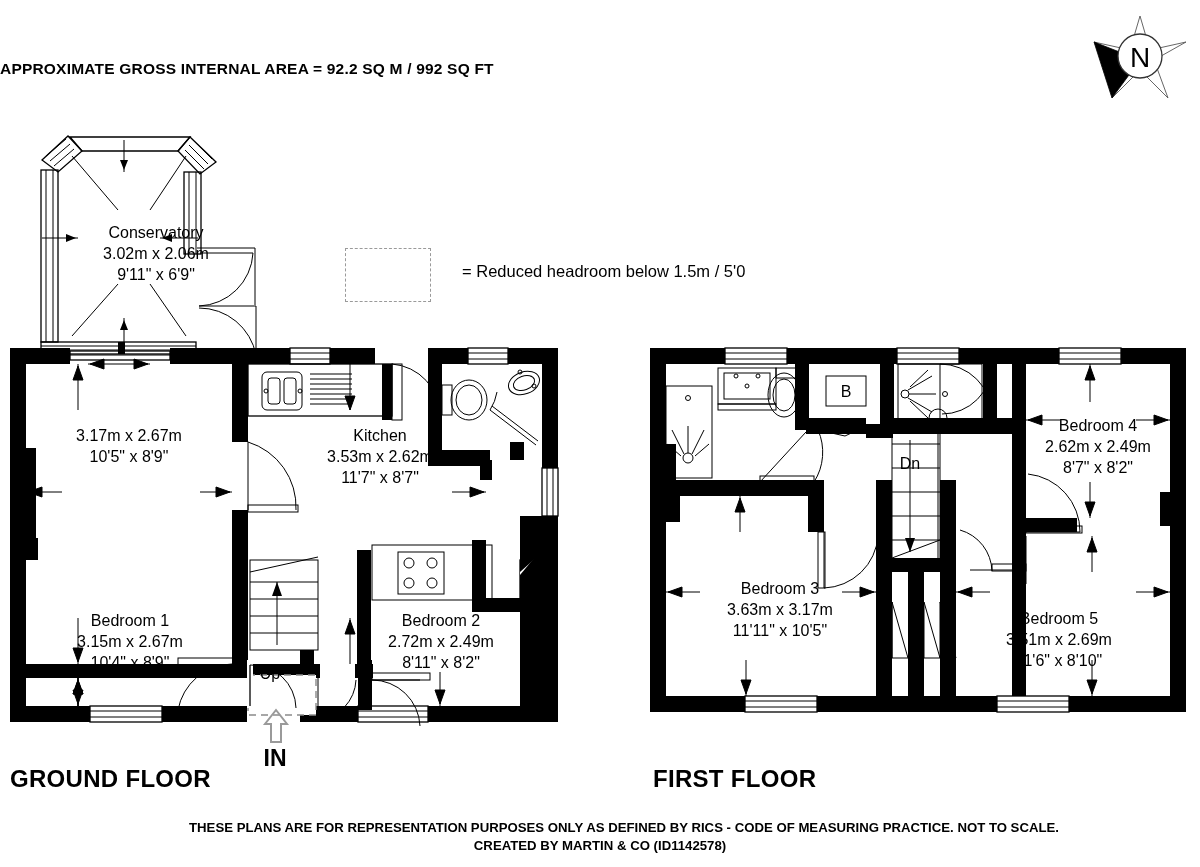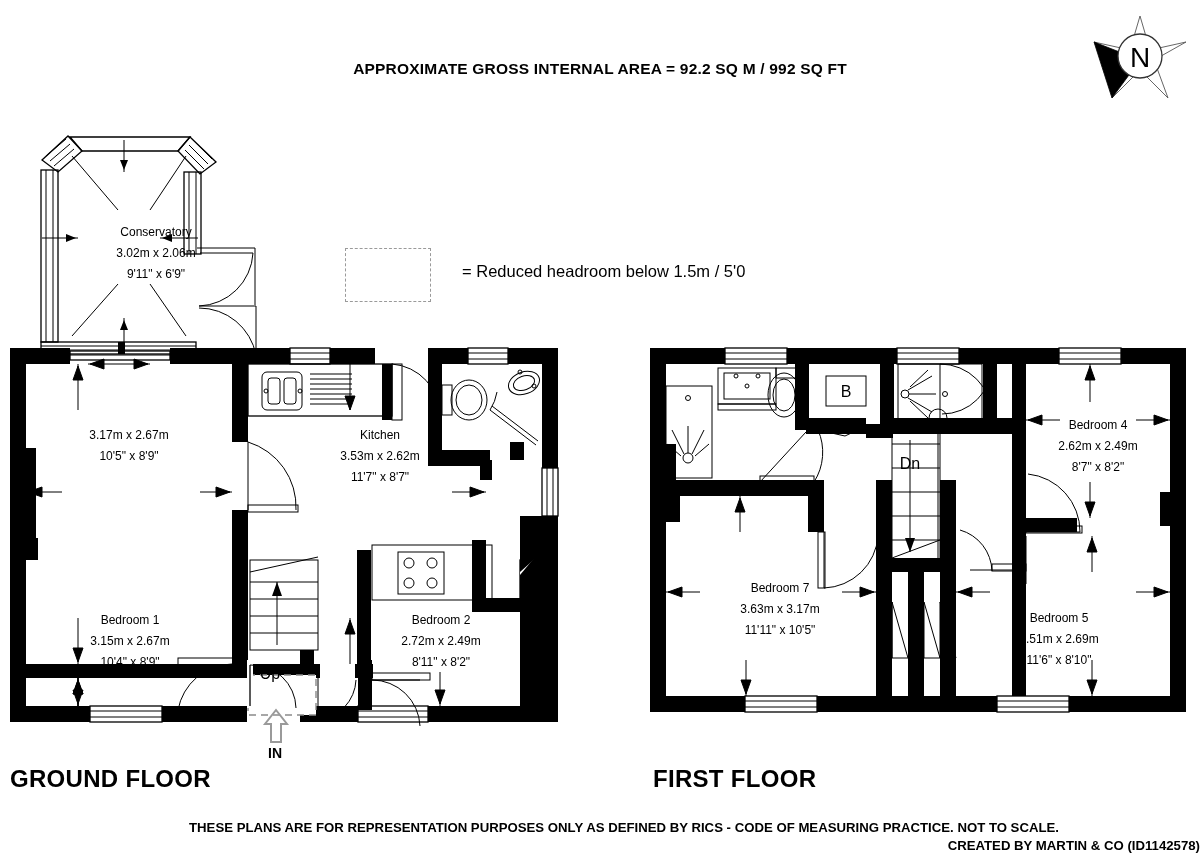--- a/index.html
+++ b/index.html
@@ -14,21 +14,20 @@
     position: relative;
     font-family: "Liberation Sans", sans-serif;
     color: #000000;
     overflow: hidden;
   }
   .abs { position: absolute; }
 
   
   #header-title {
     left: 0; top: 60px; width: 1200px;
-    text-align: center;
     font-size: 15.5px;
     font-weight: bold;
     letter-spacing: 0.2px;
   }
   .floor-title {
     font-size: 24px;
     font-weight: bold;
     letter-spacing: 0.3px;
   }
   #ground-floor-title { left: 10px; top: 765px; }
@@ -45,26 +44,26 @@
     background: #ffffff;
   }
 
   .footer-line {
     left: 0; width: 1200px;
     text-align: center;
     font-size: 13.2px;
     font-weight: bold;
   }
   #footer-line-1 { top: 820px; padding-left: 24px; }
-  #footer-line-2 { top: 838px; text-align: right; }
+  #footer-line-2 { top: 838px; }
 
   
   .room-label {
     text-align: center;
-    font-size: 12px;
+    font-size: 16px;
     line-height: 21px;
     white-space: nowrap;
   }
   .room-label .nm { display:block; }
   .room-label .d1 { display:block; }
   .room-label .d2 { display:block; }
 
   .small-label {
     font-size: 16px;
     text-align: center;
@@ -388,21 +387,21 @@
 </div>
 
 <div class="abs room-label" style="left:351px; top:610px; width:180px;">
   <span class="nm">Bedroom 2</span>
   <span class="d1">2.72m x 2.49m</span>
   <span class="d2">8'11" x 8'2"</span>
 </div>
 
 <div class="abs small-label" style="left:245px; top:665px; width:50px;">Up</div>
 
-<div class="abs small-label" style="left:250px; top:745px; width:50px; font-weight:bold; font-size:14px;">IN</div>
+<div class="abs small-label" style="left:250px; top:745px; width:50px; font-weight:bold; font-size:23px;">IN</div>
 
 <div class="abs" style="left:262px; top:708px;">
   <svg width="28" height="36" viewBox="0 0 28 36">
     <path d="M14 2 L25 16 L19 16 L19 34 L9 34 L9 16 L3 16 Z" fill="none" stroke="#9a9a9a" stroke-width="2"></path>
   </svg>
 </div>
 
 <div class="abs floor-title" id="ground-floor-title">GROUND FLOOR</div>
 
 <div class="abs" id="first-plan" style="left:640px; top:340px; width:560px; height:420px;">
@@ -614,21 +613,21 @@
   </svg>
 </div>
 
 <div class="abs room-label" style="left:1008px; top:415px; width:180px;">
   <span class="nm">Bedroom 4</span>
   <span class="d1">2.62m x 2.49m</span>
   <span class="d2">8'7" x 8'2"</span>
 </div>
 
 <div class="abs room-label" style="left:690px; top:578px; width:180px;">
-  <span class="nm">Bedroom 7</span>
+  <span class="nm">Bedroom 3</span>
   <span class="d1">3.63m x 3.17m</span>
   <span class="d2">11'11" x 10'5"</span>
 </div>
 
 <div class="abs room-label" style="left:969px; top:608px; width:180px;">
   <span class="nm">Bedroom 5</span>
   <span class="d1">3.51m x 2.69m</span>
   <span class="d2">11'6" x 8'10"</span>
 </div>
 

